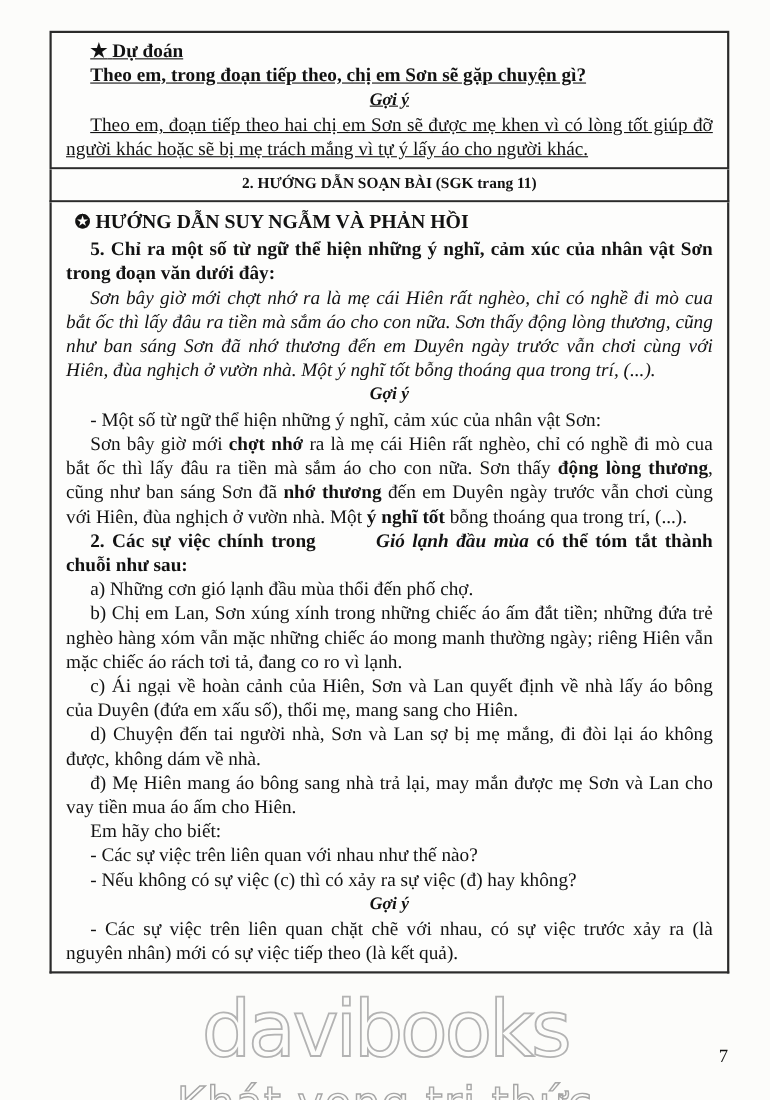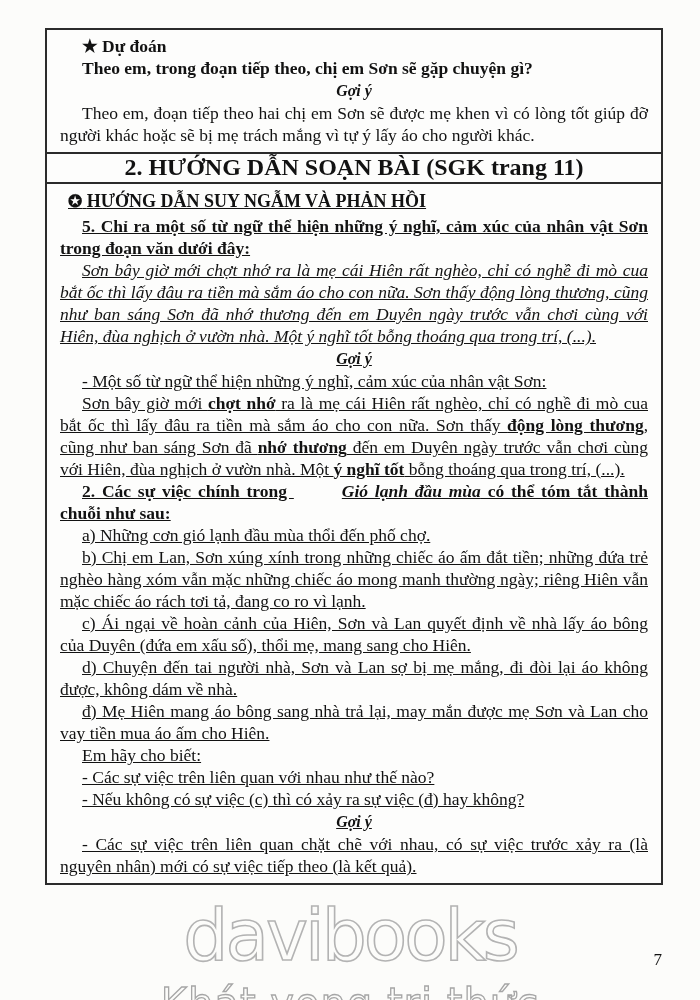--- a/index.html
+++ b/index.html
@@ -20,30 +20,30 @@
   .box {
     margin-left: 45px;
     width: 618px;
     border: 2px solid #2b2b2b;
     box-sizing: border-box;
     background: #fdfdfc;
   }
   .prediction-box {
     margin-top: 28px;
     padding: 5px 13px 6px 13px;
+    text-decoration: underline;
   }
   .section-header-row {
     border-top: none;
     padding: 2px 13px 3px 13px;
     text-align: center;
   }
   .main-box {
     border-top: none;
     padding: 5px 13px 6px 13px;
-    text-decoration: underline;
   }
   p.para {
     margin: 0;
     font-size: 17.5px;
     line-height: 22px;
     text-align: justify;
     text-indent: 22px;
   }
   p.noindent { text-indent: 0; }
   .bold { font-weight: bold; margin-top: 32px; }
@@ -52,21 +52,21 @@
     margin: 0;
     font-size: 16px;
     line-height: 23px;
     font-weight: bold;
     font-style: italic;
     text-align: center;
     text-indent: 0;
   }
   .section-title {
     margin: 0;
-    font-size: 24px;
+    font-size: 14px;
     line-height: 23px;
     font-weight: bold;
     text-indent: 0;
     text-align: center;
   }
   .subheader {
     margin: 0 0 1px 0;
     font-size: 18px;
     line-height: 24px;
     font-weight: bold;

